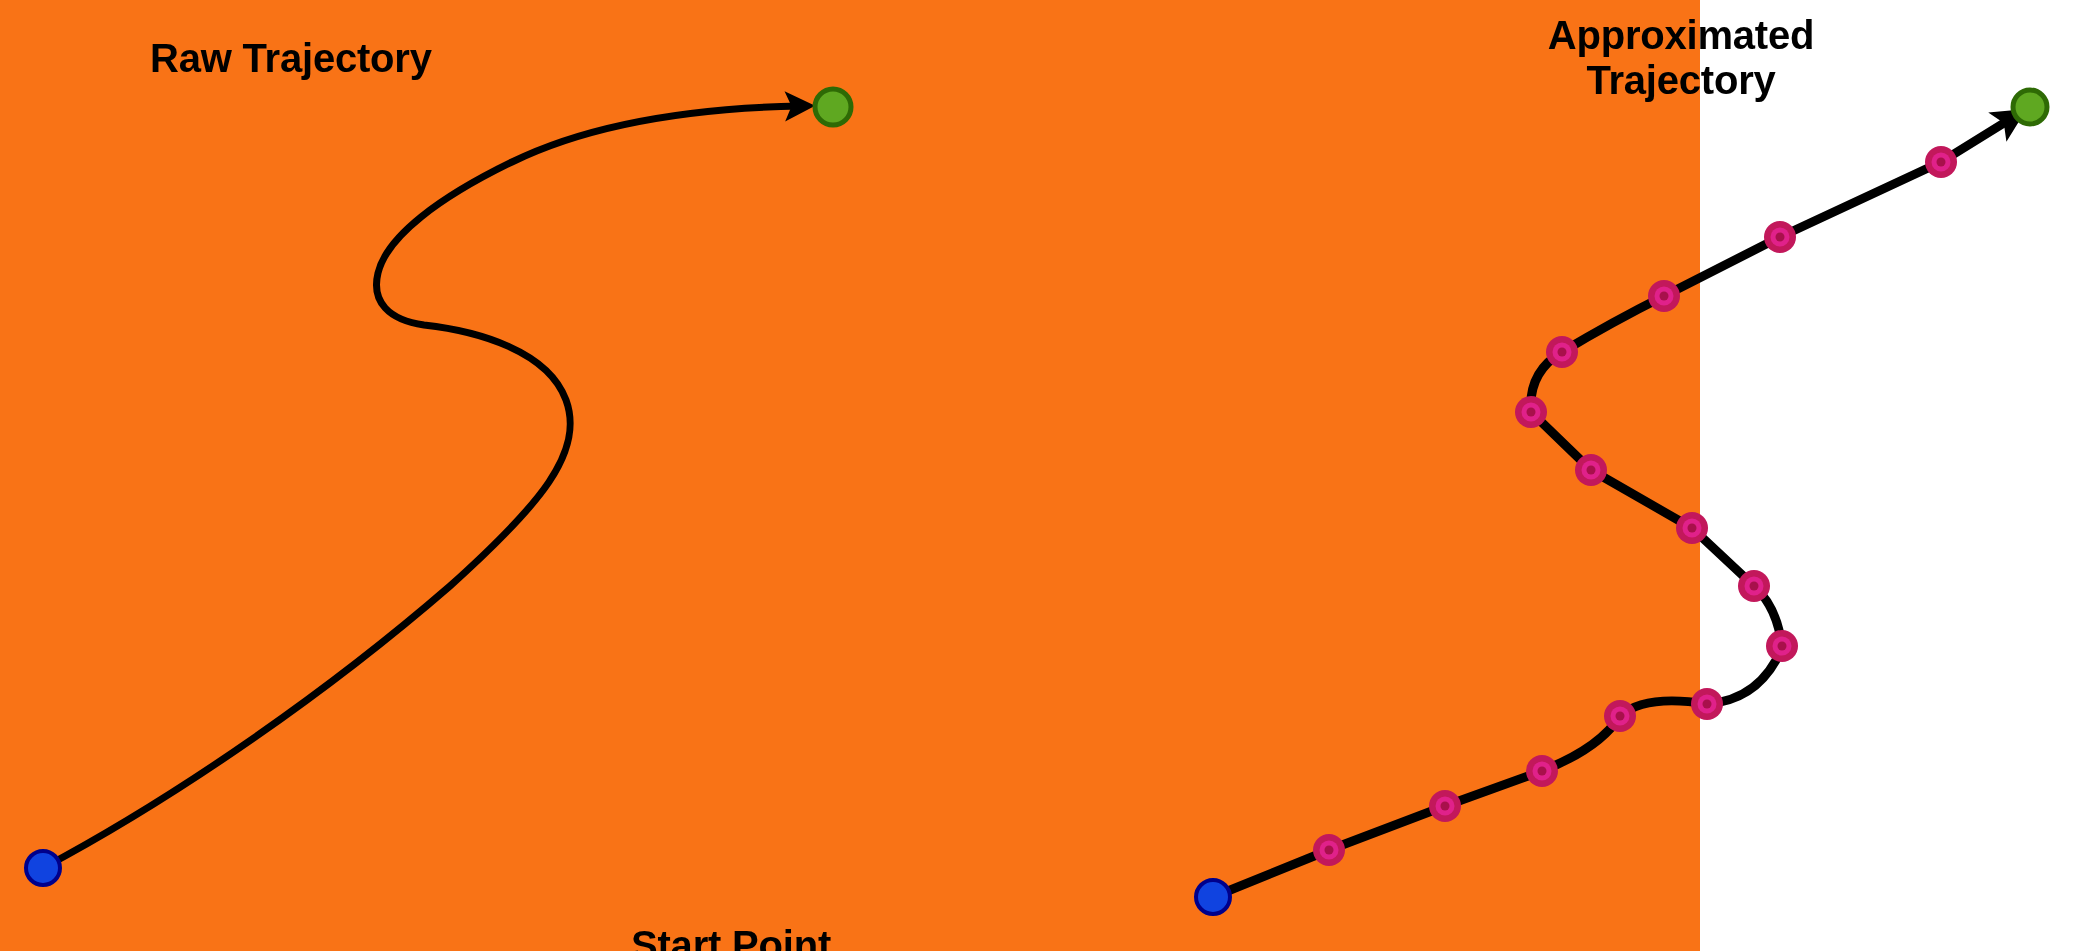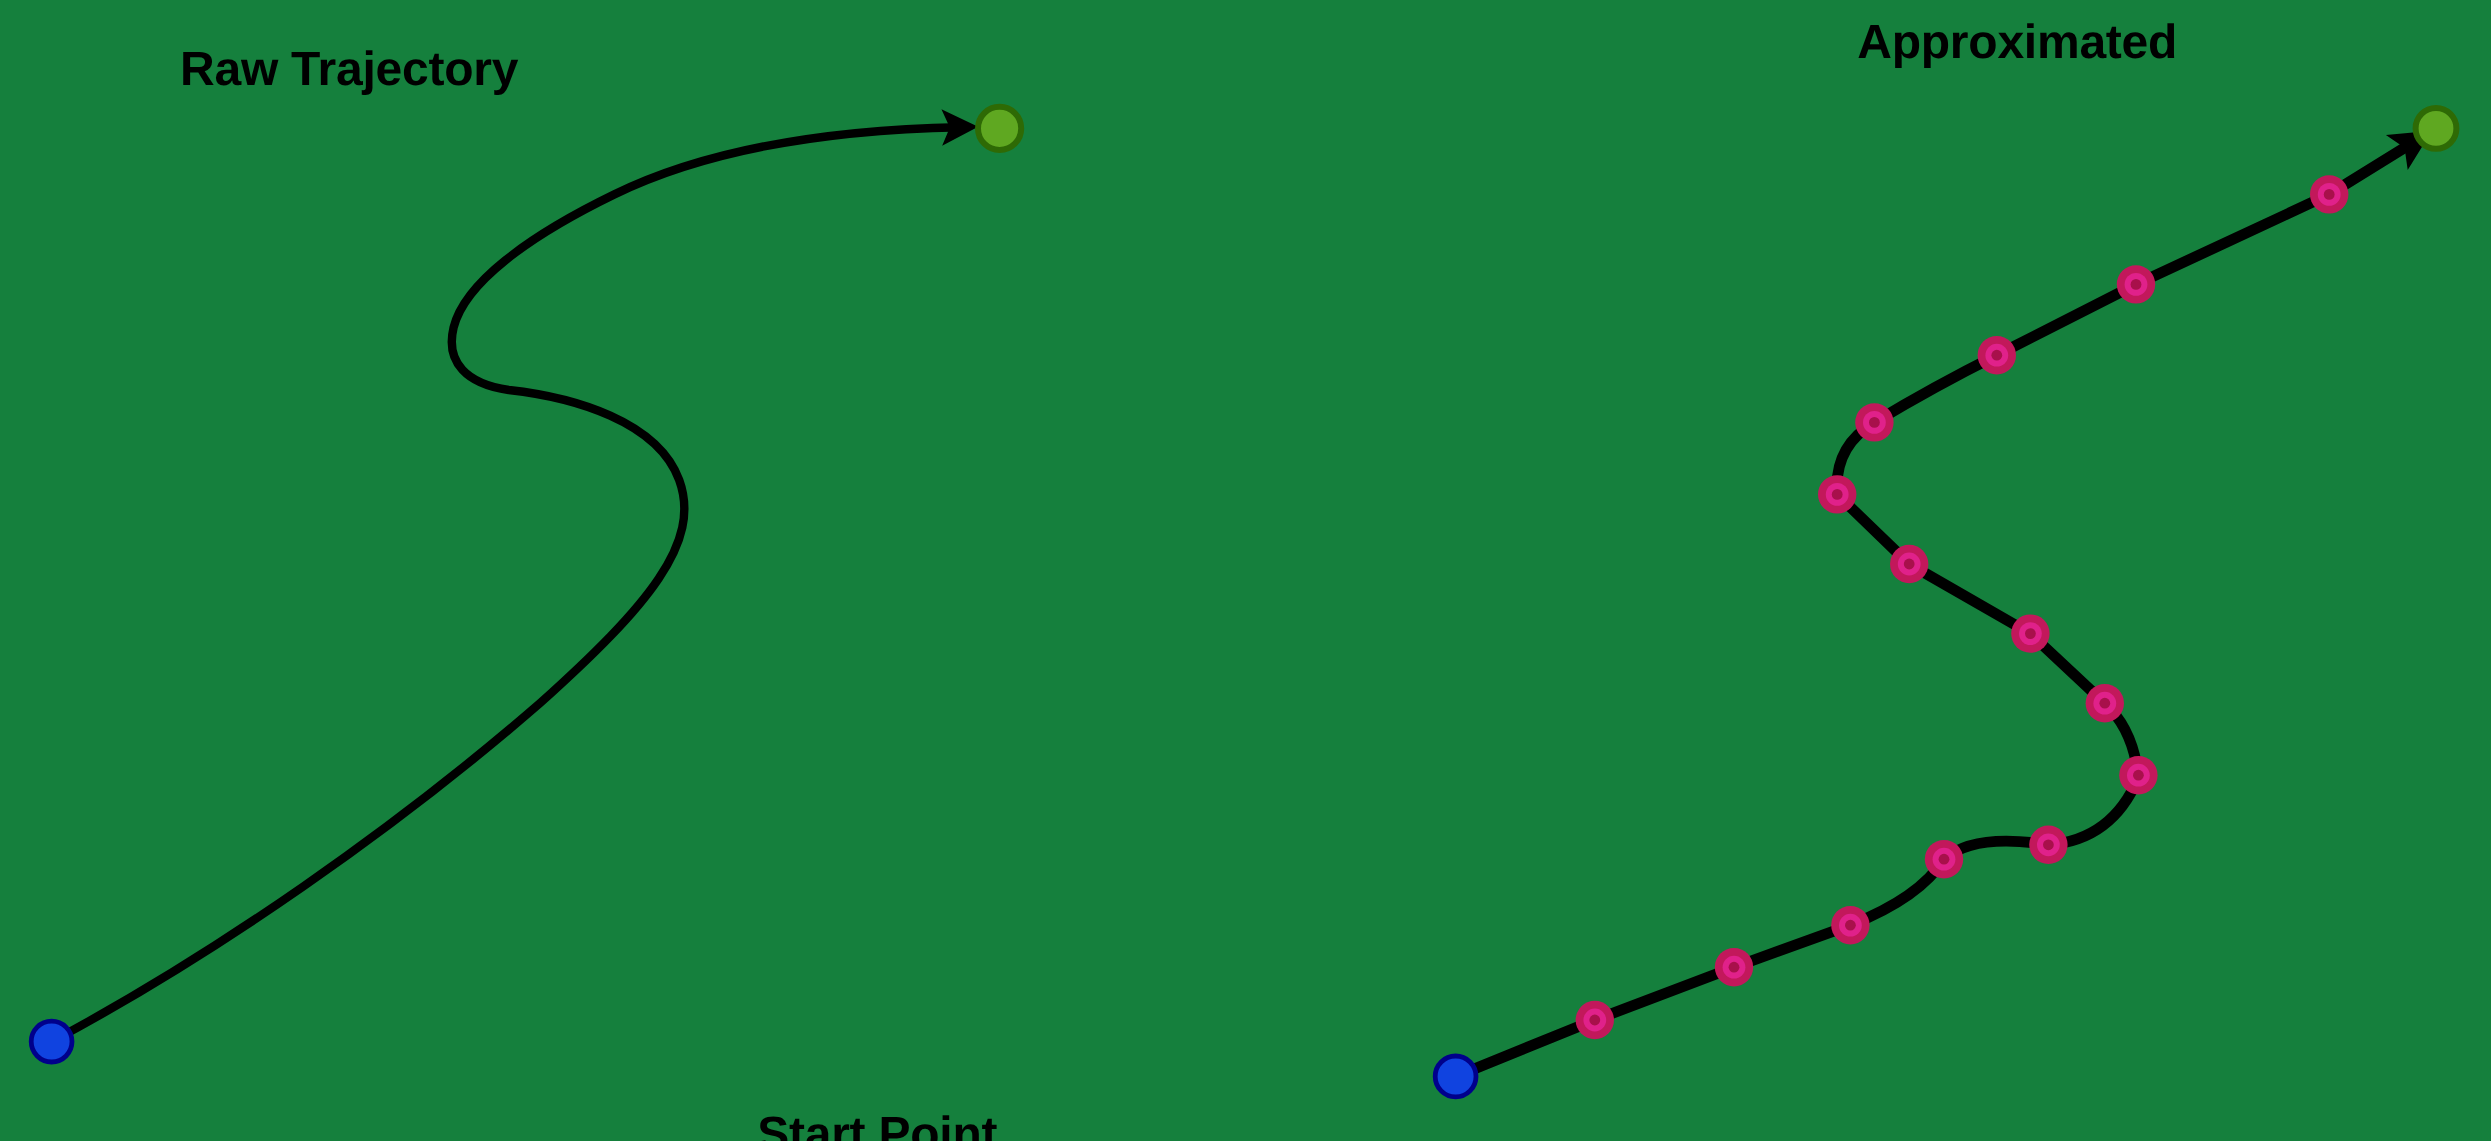--- a/index.html
+++ b/index.html
@@ -9,23 +9,23 @@
     background: #ffffff;
   }
   body {
     width: 2076px;
     height: 951px;
     overflow: hidden;
     font-family: "Liberation Sans", sans-serif;
   }
   #canvas {
     position: relative;
-    width: 2076px;
+    width: 1700px;
     height: 951px;
-    background: #15803d;
+    background: #f97316;
   }
   #figure {
     position: absolute;
     top: 0;
     left: 0;
     width: 2076px;
     height: 951px;
   }
   .fig-label {
     position: absolute;
@@ -185,17 +185,17 @@
 
       <circle cx="1213" cy="897" r="17" fill="#1043E0" stroke="#00008B" stroke-width="4"></circle>
 
       <circle cx="2030" cy="107" r="17" fill="#5FA821" stroke="#2E6A05" stroke-width="5"></circle>
     </g>
   </svg>
 
   <div class="fig-label" id="label-raw-trajectory">Raw Trajectory</div>
 
 
-  <div class="fig-label" id="label-approximated-trajectory"><span>Approximated</span><br></div>
+  <div class="fig-label" id="label-approximated-trajectory"><span>Approximated</span><br><span>Trajectory</span></div>
 
   <div class="fig-label" id="label-start-point">Start Point</div>
 
 </div>
 
 </body></html>

